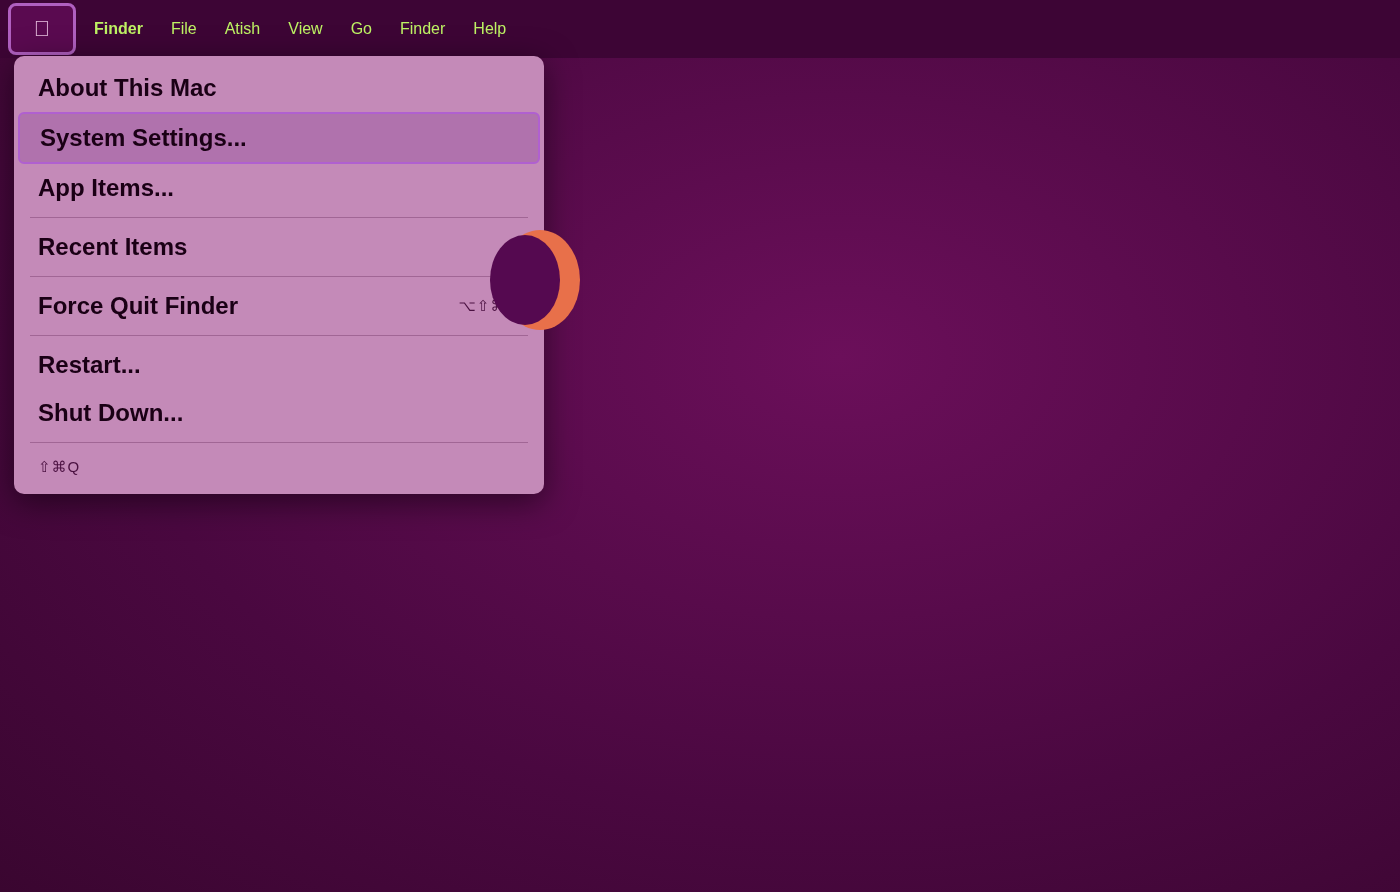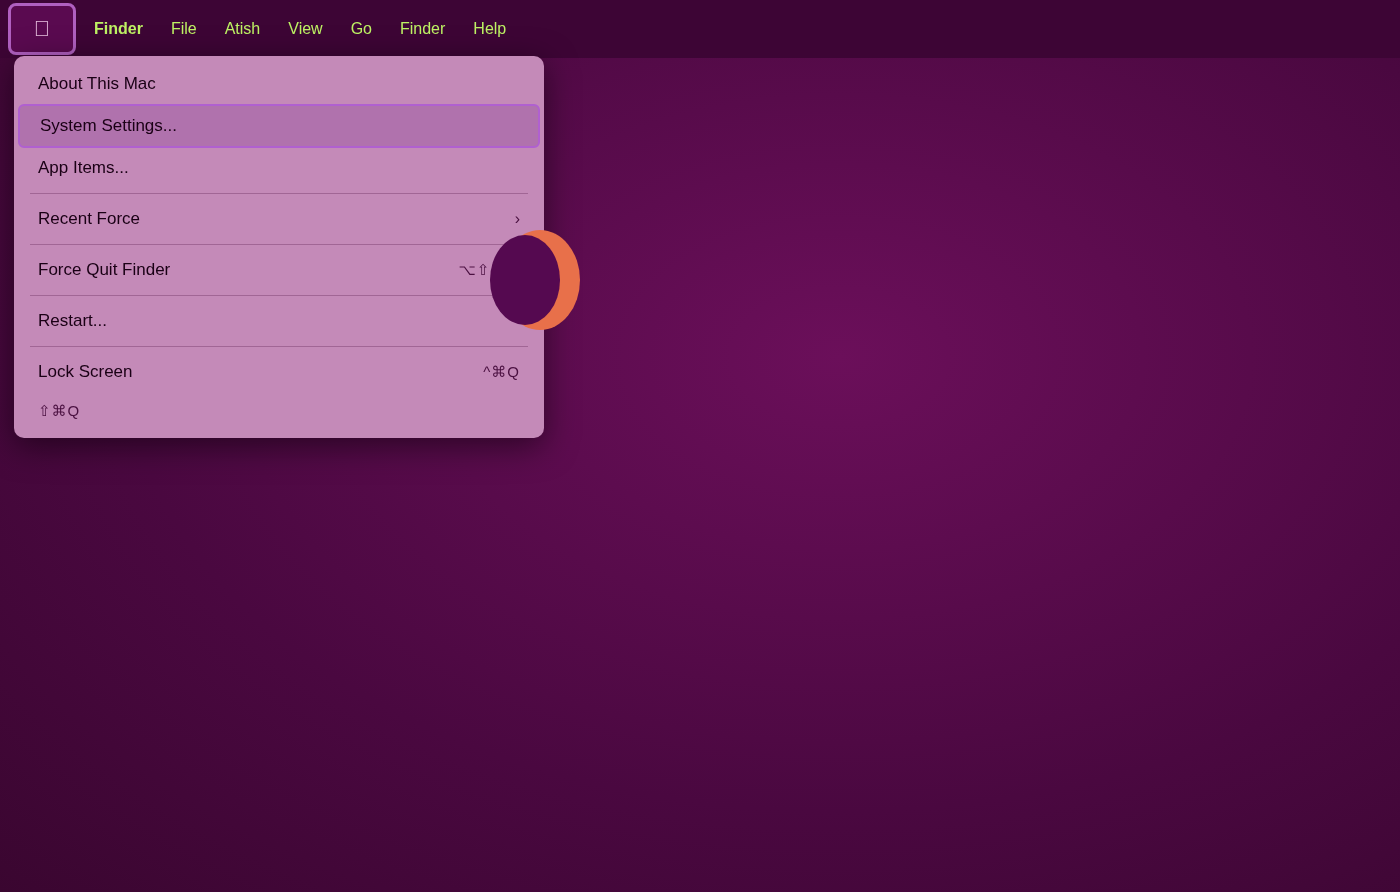--- a/index.html
+++ b/index.html
@@ -124,22 +124,22 @@
 
     .menu-item.highlighted {
       background: rgba(130, 60, 150, 0.3);
       border: 2.5px solid #b060d0;
       margin: 0 4px;
       border-radius: 6px;
       text-align: right;
     }
 
     .menu-item .item-label {
-      font-size: 17px;
-      font-weight: 400;
+      font-size: 24px;
+      font-weight: 700;
     }
 
     .menu-item .shortcut {
       color: #4a1040;
       font-size: 15px;
       letter-spacing: 1px;
     }
 
     .menu-item .chevron {
       color: #4a1040;
@@ -180,45 +180,44 @@
     <span class="item-label">System Settings...</span>
   </div>
 
   <div class="menu-item">
     <span class="item-label">App Items...</span>
   </div>
 
   <div class="menu-divider"></div>
 
   <div class="menu-item">
-    <span class="item-label">Recent Force</span>
+    <span class="item-label">Recent Items</span>
     <span class="chevron">›</span>
   </div>
 
   <div class="menu-divider"></div>
 
   <div class="menu-item">
     <span class="item-label">Force Quit Finder</span>
     <span class="shortcut">⌥⇧⌘↺</span>
   </div>
 
   <div class="menu-divider"></div>
 
 
   <div class="menu-item">
     <span class="item-label">Restart...</span>
   </div>
 
-
-  <div class="menu-divider"></div>
-
-  <div class="menu-item">
-    <span class="item-label">Lock Screen</span>
-    <span class="shortcut">^⌘Q</span>
-  </div>
+  <div class="menu-item">
+    <span class="item-label">Shut Down...</span>
+  </div>
+
+  <div class="menu-divider"></div>
+
 
   <div class="menu-item">
     <span class="shortcut">⇧⌘Q</span>
   </div>
 
 </div>
 
 <div class="moon-decoration"></div>
 
 </body></html>

